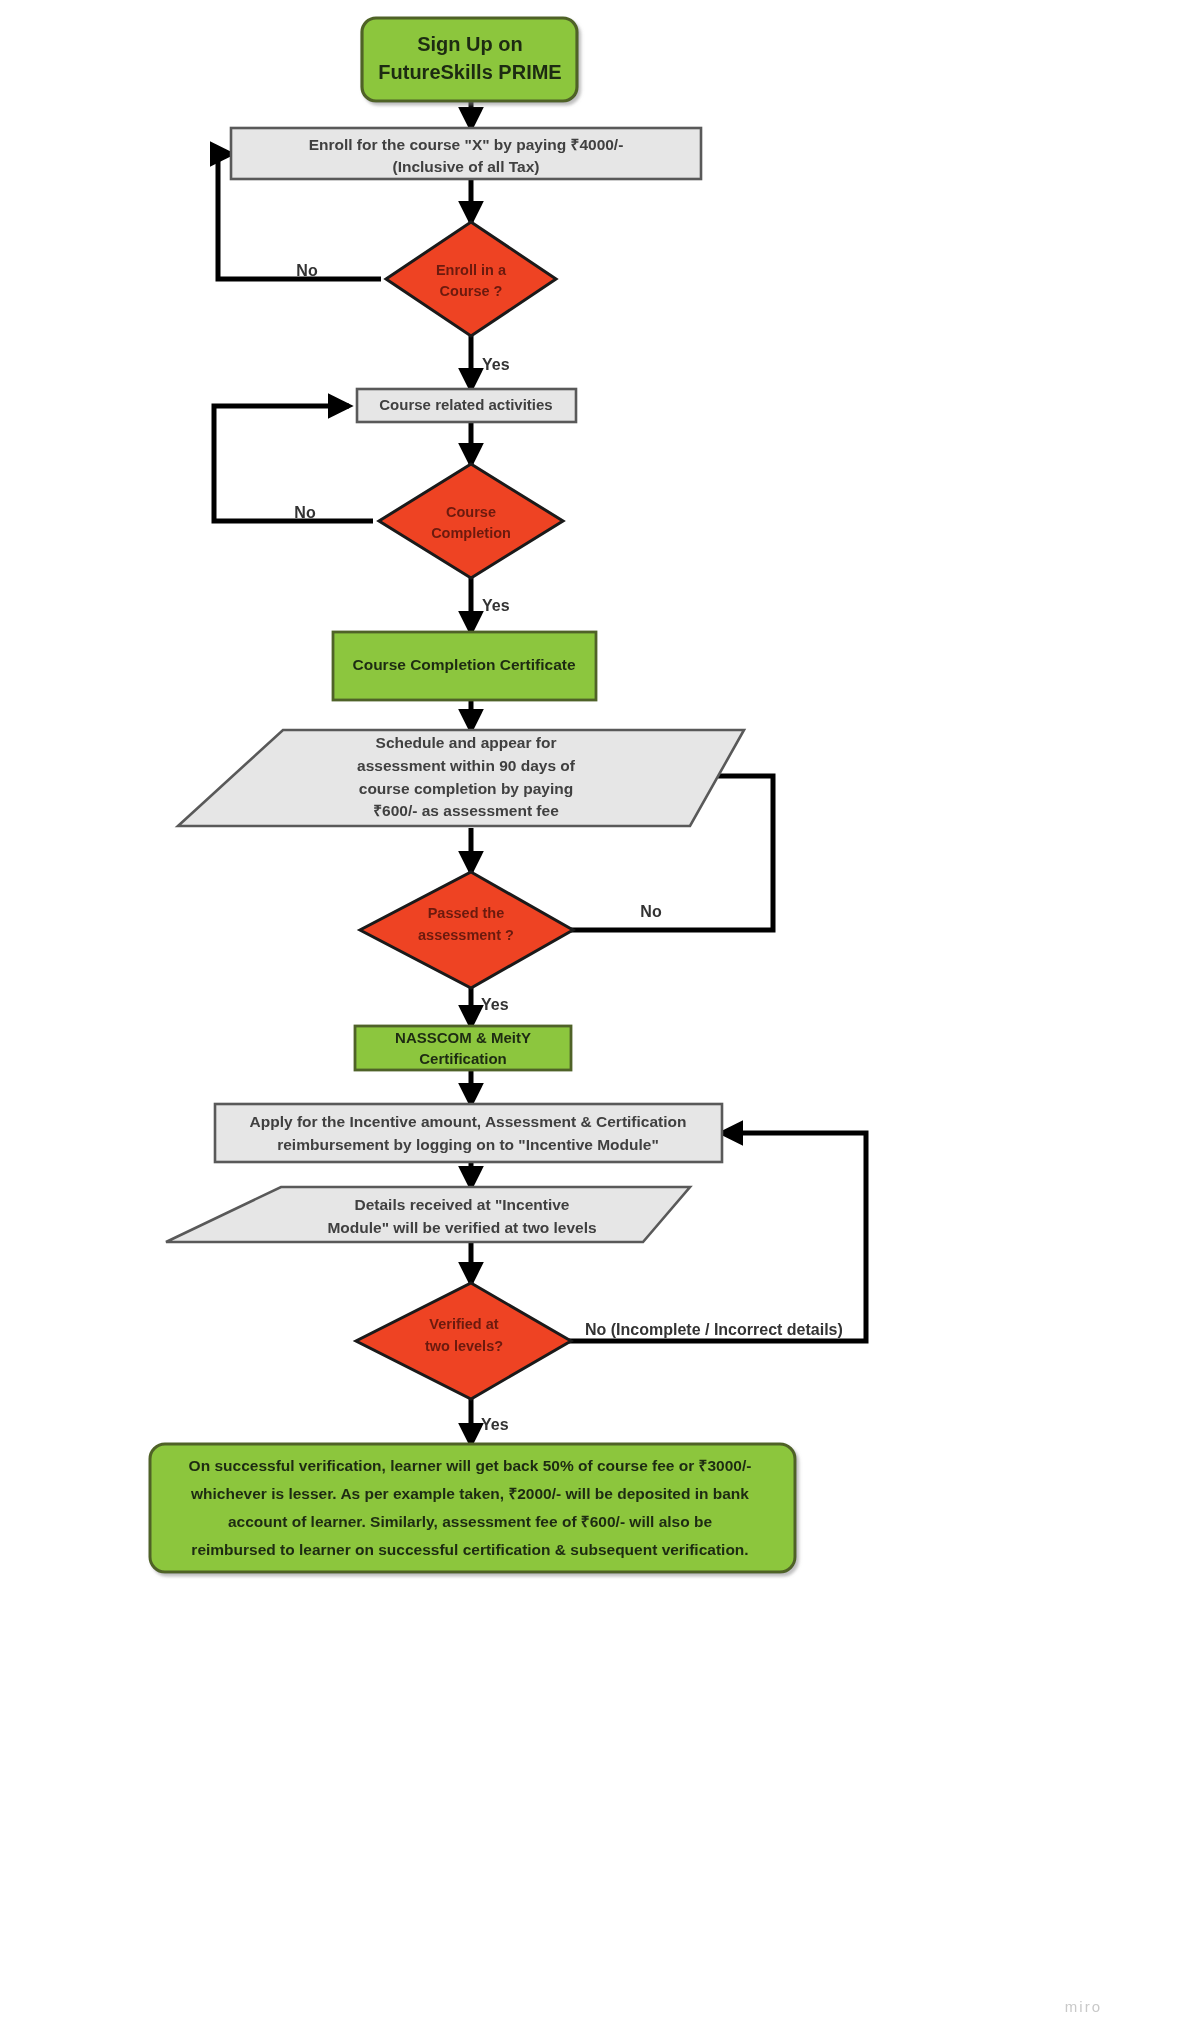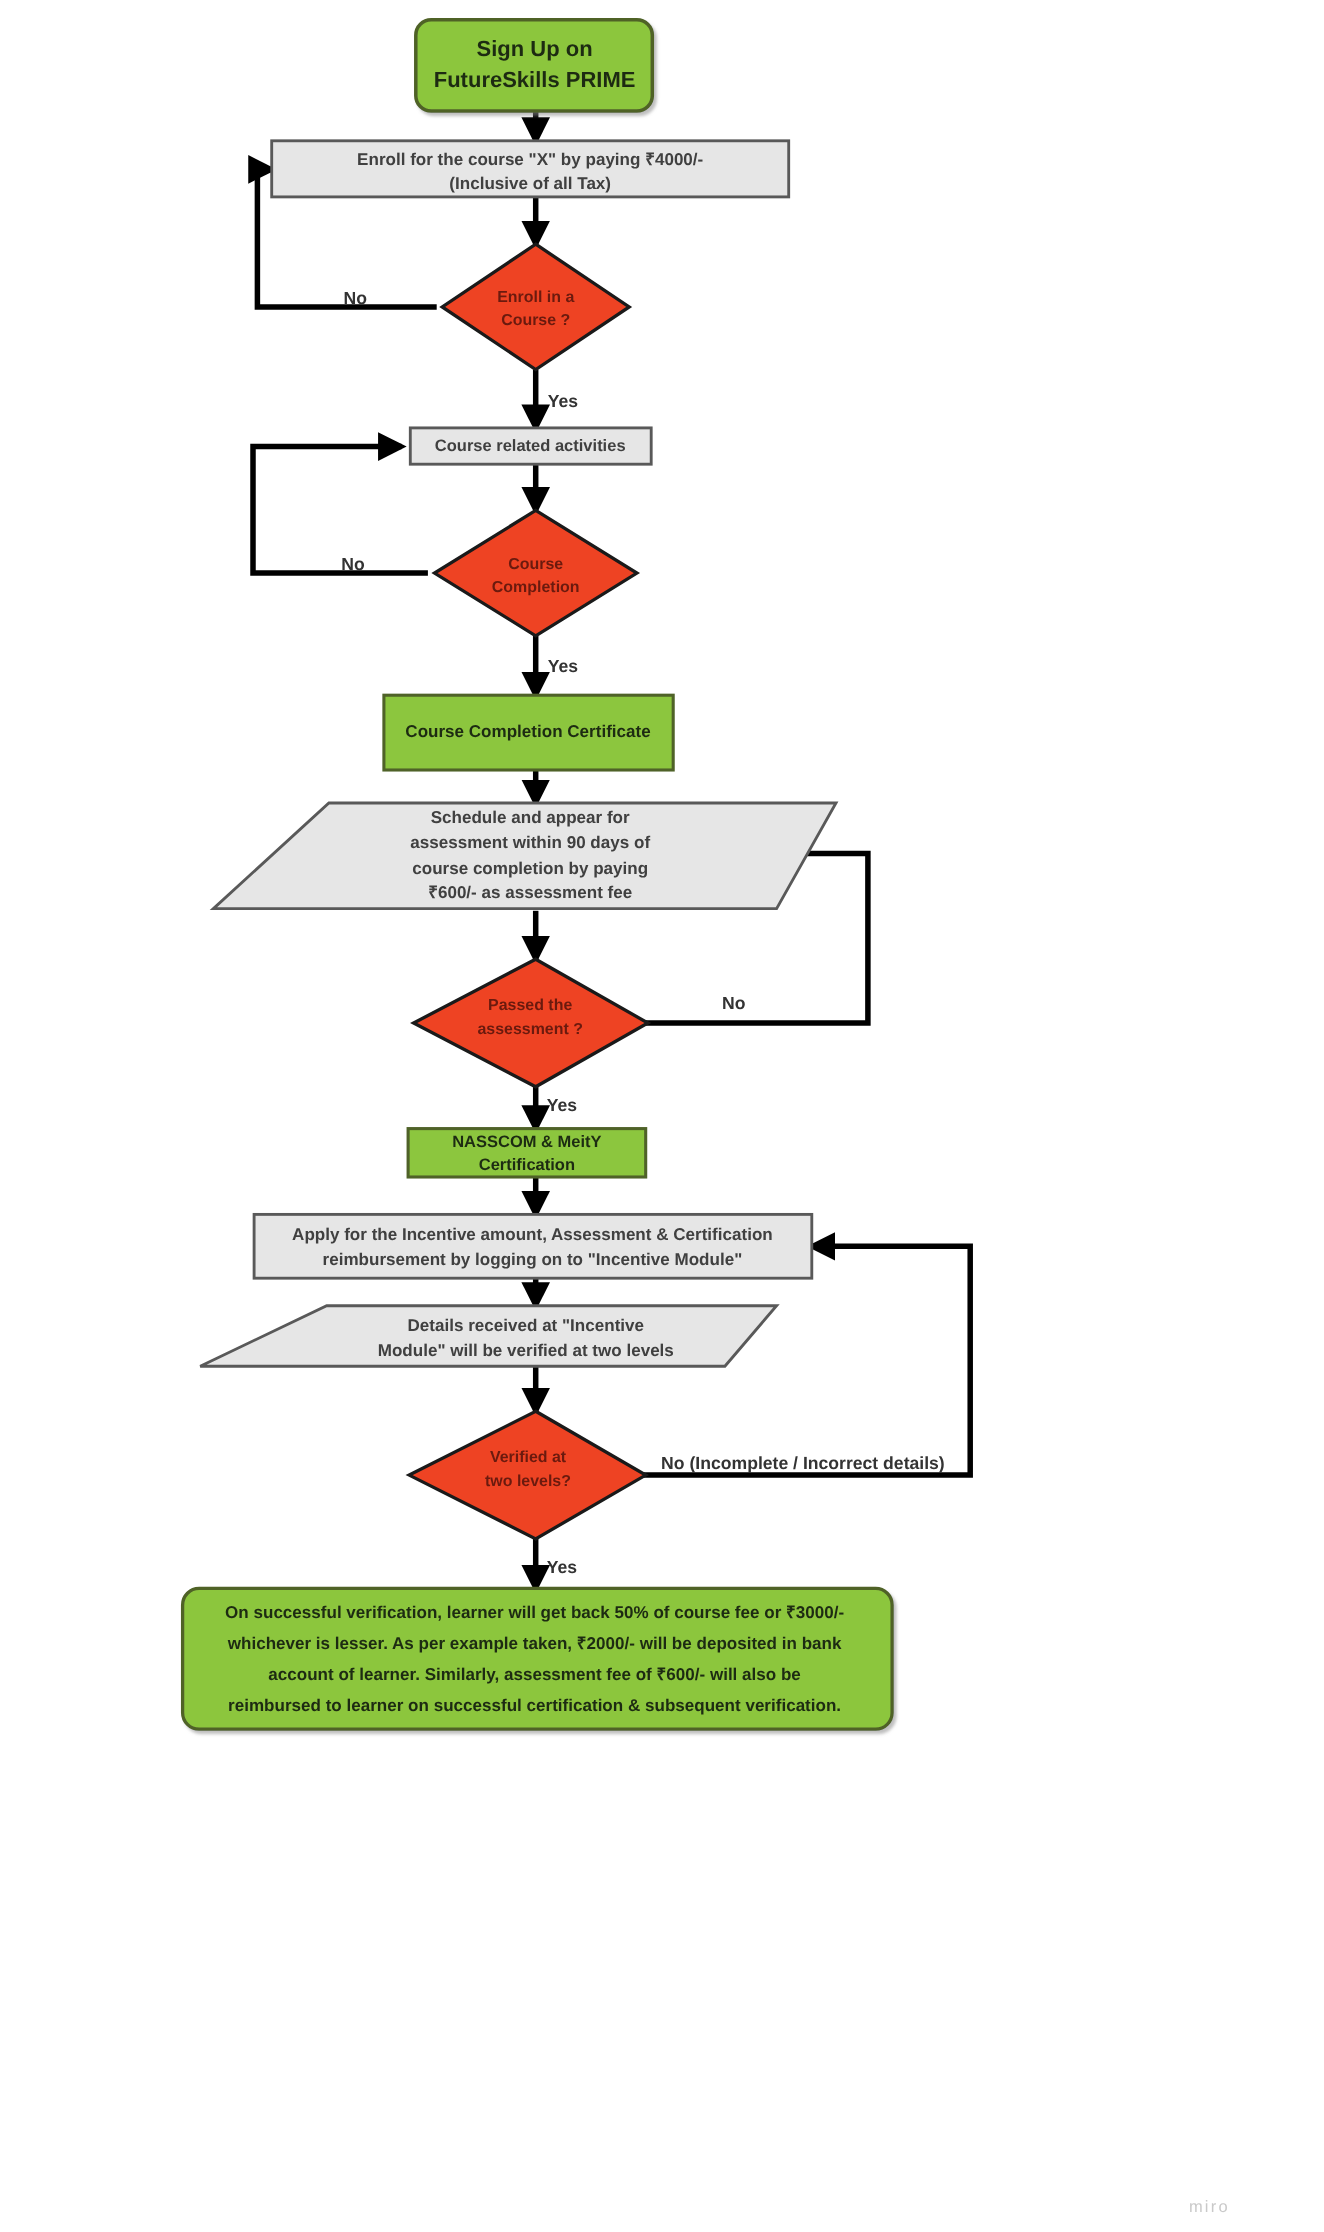--- a/index.html
+++ b/index.html
@@ -9,21 +9,21 @@
   }
   body {
     width: 1204px;
     height: 2029px;
     font-family: "Liberation Sans", sans-serif;
     position: relative;
     overflow: hidden;
   }
   #flow-root {
     position: absolute;
-    left: 16px; top: 0;
+    left: 0; top: 0;
     width: 1120px;
     height: 2029px;
   }
   svg.flow {
     display: block;
     width: 1204px;
     height: 2029px;
   }
   .node-text {
     font-family: "Liberation Sans", sans-serif;

